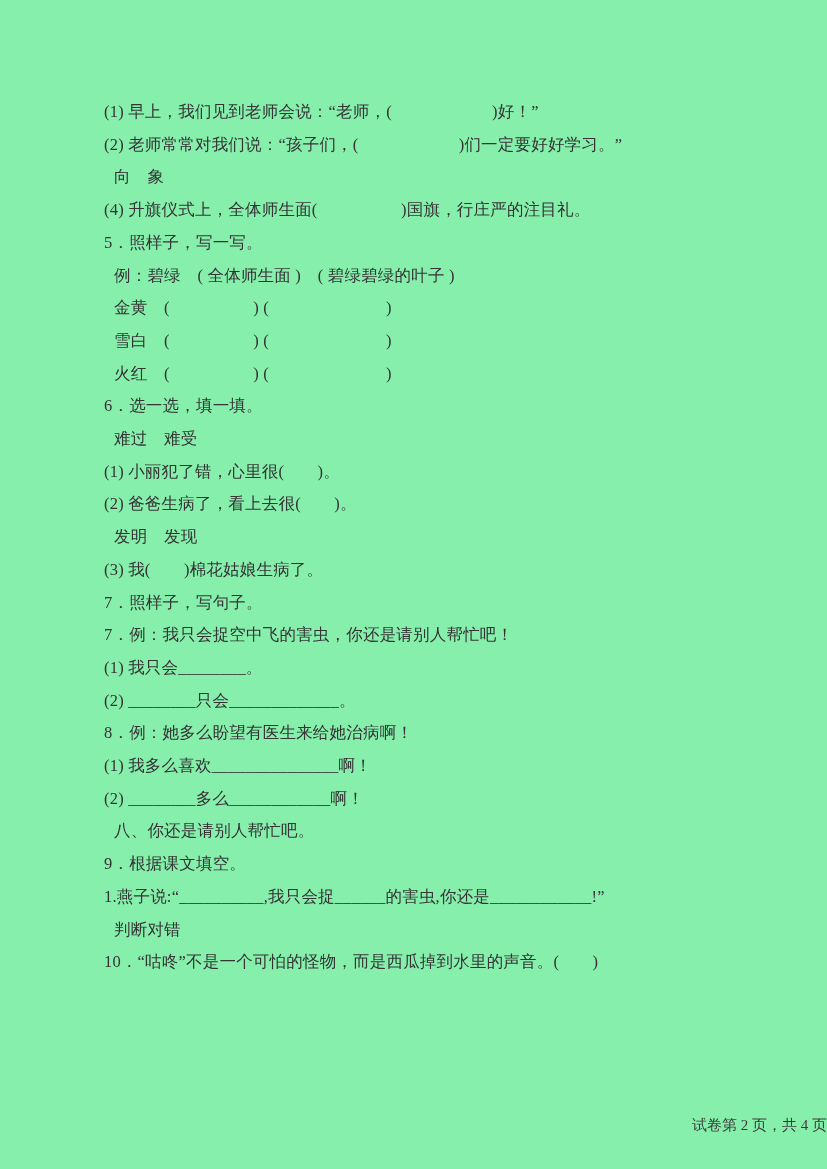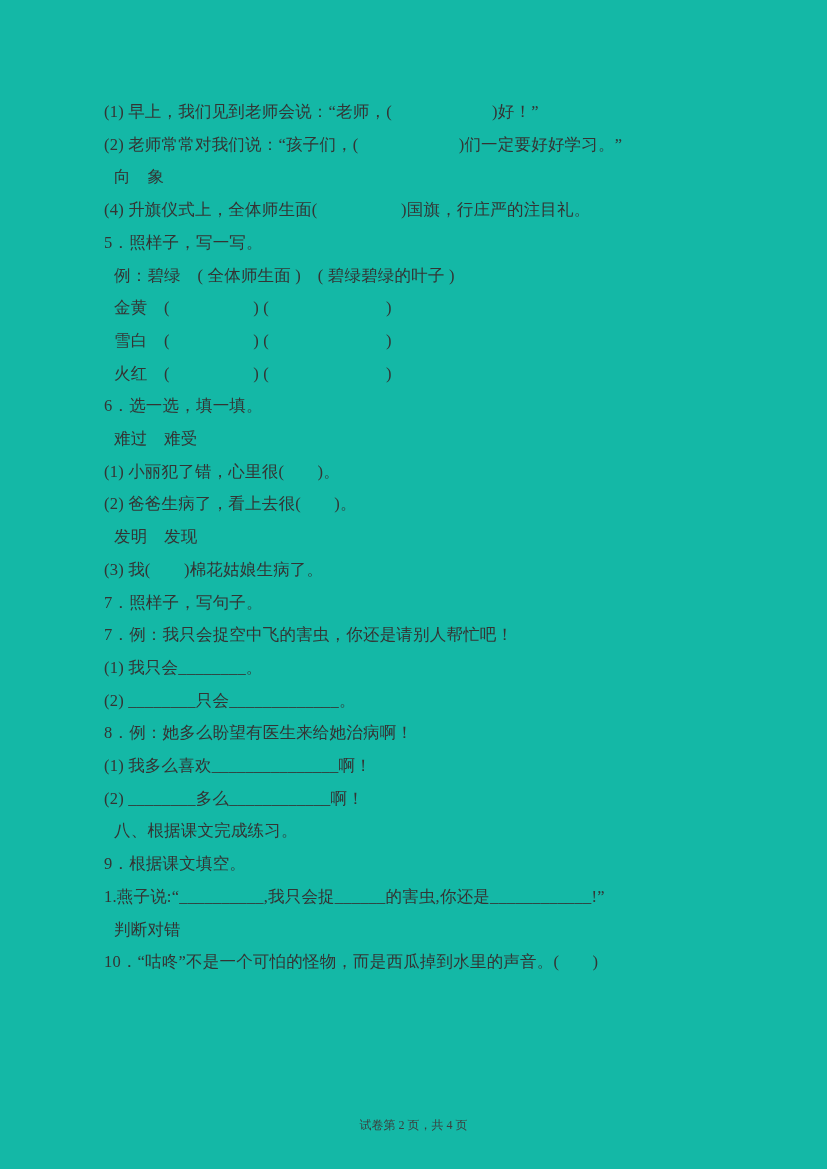--- a/index.html
+++ b/index.html
@@ -1,20 +1,20 @@
 <!DOCTYPE html>
 <html><head>
 <meta charset="utf-8">
 <style>
   html, body { margin: 0; padding: 0; }
   .page {
     position: relative;
     width: 827px;
     height: 1169px;
-    background: #14b8a6;
+    background: #86efac;
     font-family: "Liberation Serif", "DejaVu Serif", serif;
     color: #343434;
     overflow: hidden;
   }
   .content {
     position: absolute;
     left: 104px;
     top: 96px;
     width: 640px;
   }
@@ -23,22 +23,22 @@
     line-height: 32.7px;
     white-space: pre;
     letter-spacing: 0.2px;
   }
   .ind { padding-left: 10px; }
   .footer {
     position: absolute;
     left: 0;
     right: 0;
     top: 1114px;
-    text-align: center;
-    font-size: 12px;
+    text-align: right;
+    font-size: 15px;
     line-height: 22px;
     color: #3c3c3c;
   }
 </style>
 </head>
 <body>
 
 <div class="page">
   <div class="content">
     <div class="line">(1) 早上，我们见到老师会说：“老师，(　　　　　　)好！”</div>
@@ -56,20 +56,20 @@
     <div class="line">(2) 爸爸生病了，看上去很(　　)。</div>
     <div class="line ind">发明　发现</div>
     <div class="line">(3) 我(　　)棉花姑娘生病了。</div>
     <div class="line">7．照样子，写句子。</div>
     <div class="line">7．例：我只会捉空中飞的害虫，你还是请别人帮忙吧！</div>
     <div class="line">(1) 我只会________。</div>
     <div class="line">(2) ________只会_____________。</div>
     <div class="line">8．例：她多么盼望有医生来给她治病啊！</div>
     <div class="line">(1) 我多么喜欢_______________啊！</div>
     <div class="line">(2) ________多么____________啊！</div>
-    <div class="line ind">八、根据课文完成练习。</div>
+    <div class="line ind">八、你还是请别人帮忙吧。</div>
     <div class="line">9．根据课文填空。</div>
     <div class="line">1.燕子说:“__________,我只会捉______的害虫,你还是____________!”</div>
     <div class="line ind">判断对错</div>
     <div class="line">10．“咕咚”不是一个可怕的怪物，而是西瓜掉到水里的声音。(　　)</div>
   </div>
   <div class="footer">试卷第 2 页，共 4 页</div>
 </div>
 
 </body></html>

